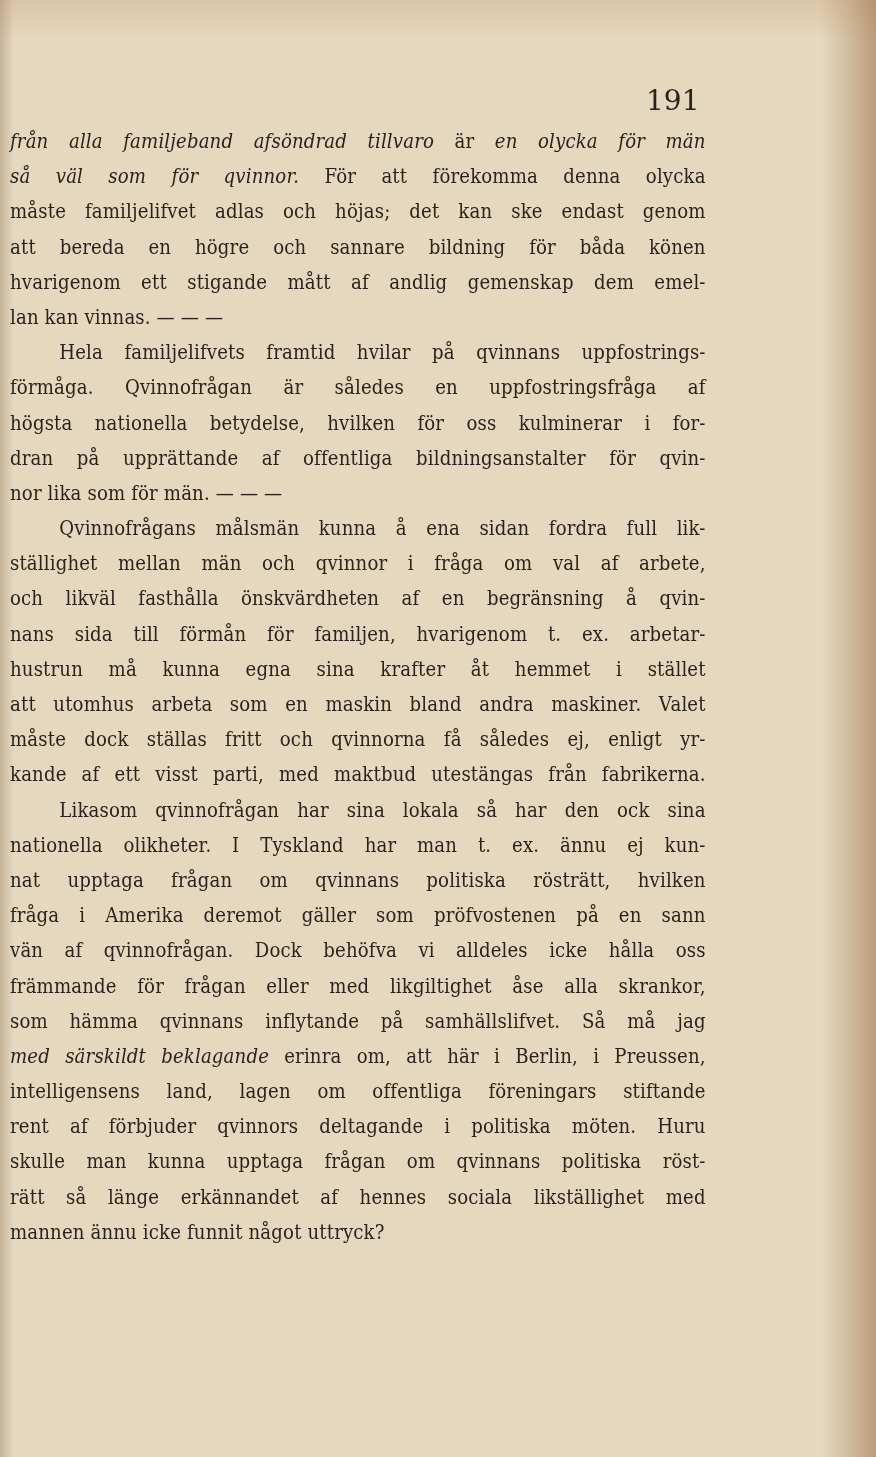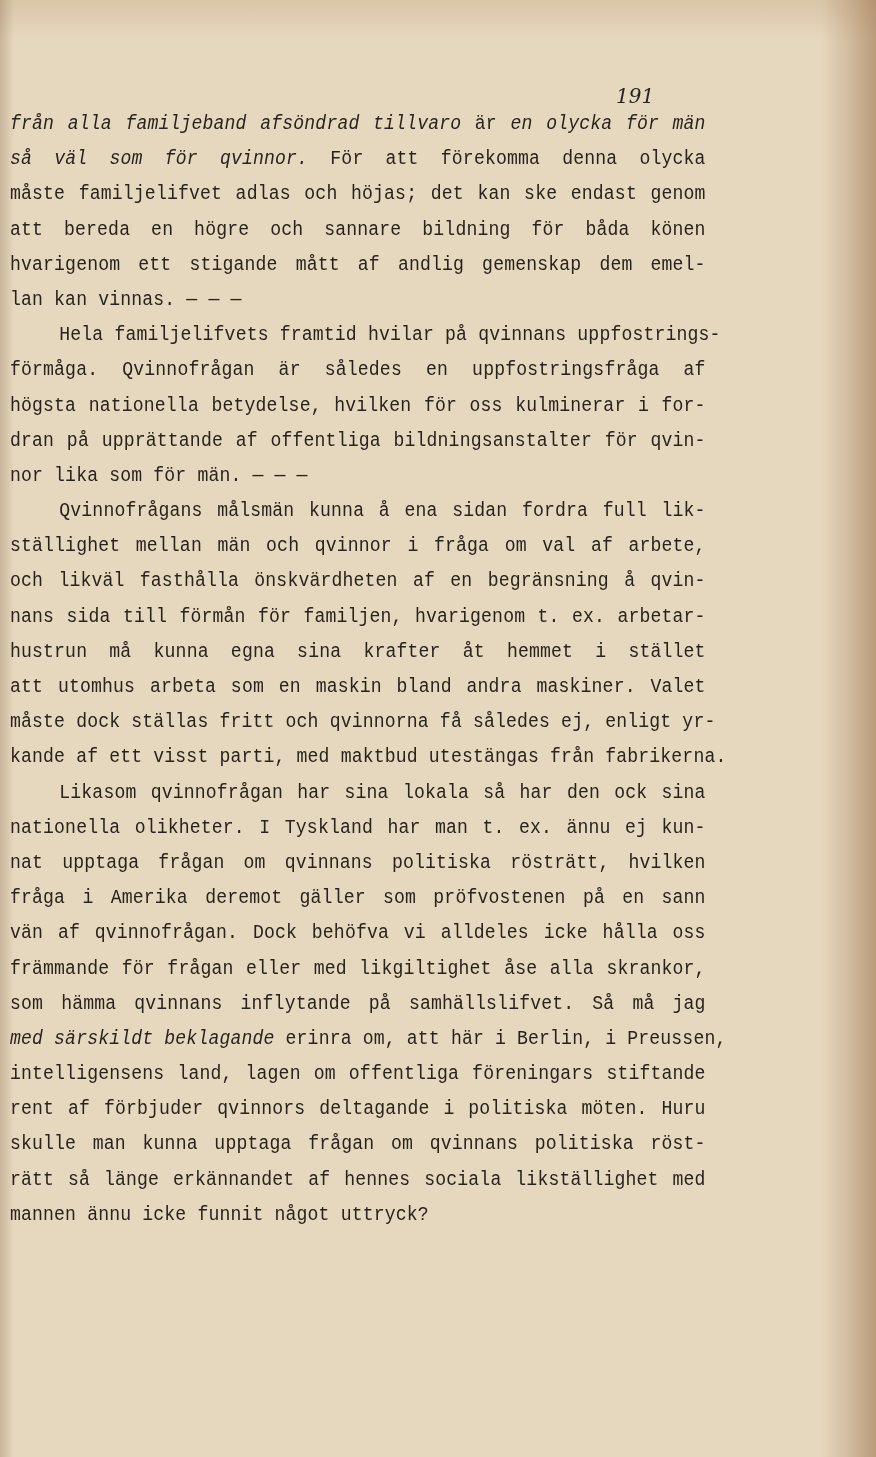--- a/index.html
+++ b/index.html
@@ -12,30 +12,28 @@
       width: 876px; height: 1457px;
       background:
         linear-gradient(to right, rgba(120,90,60,0.28) 0px, rgba(120,90,60,0.0) 14px, rgba(0,0,0,0) 820px, rgba(160,120,80,0.25) 845px, rgba(150,105,65,0.55) 876px),
         linear-gradient(to bottom, rgba(180,140,100,0.25) 0px, rgba(0,0,0,0) 40px),
         #e6d8bf;
       font-family: "DejaVu Serif", "Liberation Serif", serif;
       color: #2a231c;
     }
     .page-number {
       position: absolute;
-      left: 616px; top: 84px;
-      font-size: 20px;
+      left: 646px; top: 84px;
+      font-size: 28px;
       letter-spacing: 0px;
-      font-style: italic;
     }
     .body-text {
       position: absolute;
-      left: 10px; top: 107px;
+      left: 10px; top: 124px;
       width: 696px;
-      font-family: Liberation Mono, monospace;
     }
     .line {
       height: 35.2px;
       line-height: 35.2px;
       font-size: 19.5px;
       white-space: nowrap;
       text-align: justify;
       text-align-last: justify;
       letter-spacing: 0.15px;
       transform: scaleX(0.93);

